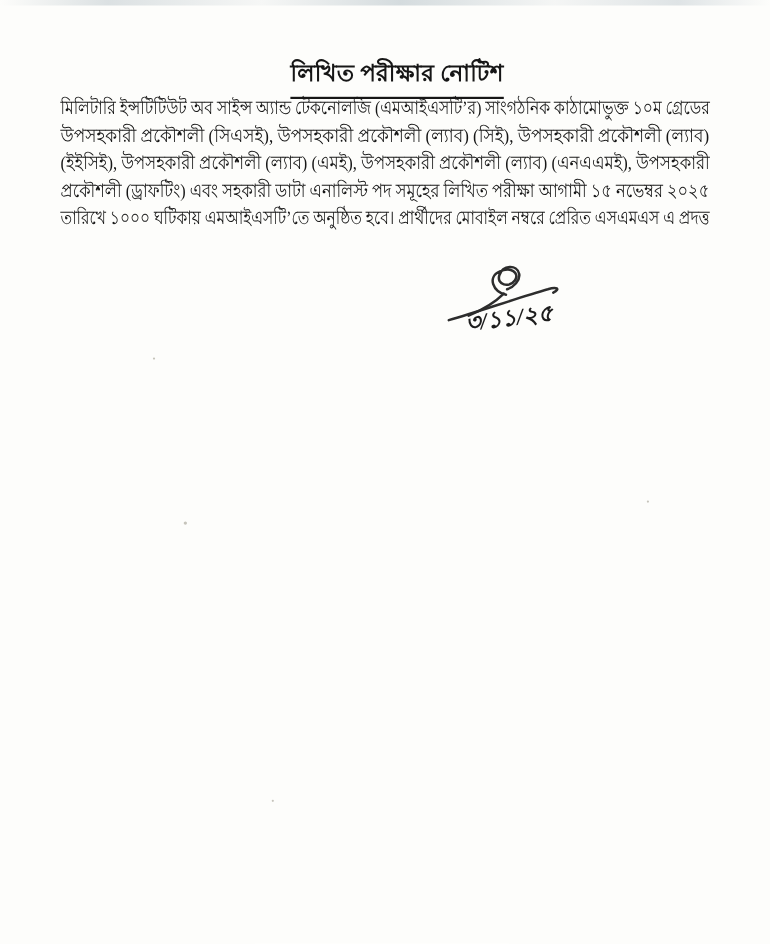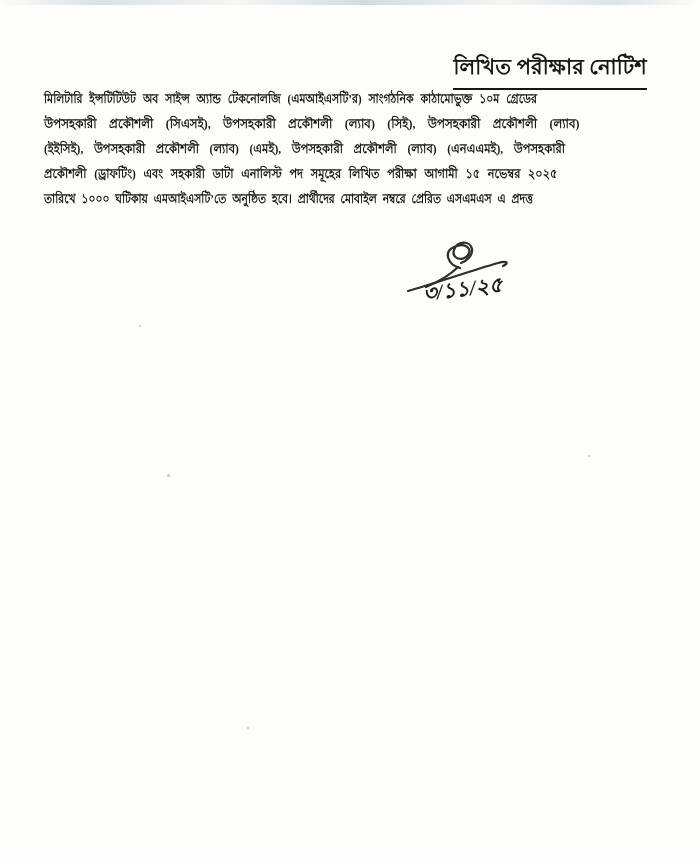--- a/index.html
+++ b/index.html
@@ -27,39 +27,39 @@
       rgba(205,212,216,0.18) 72%,
       rgba(180,192,199,0.42) 88%,
       rgba(190,200,205,0) 100%);
   }
 
   .title-row {
     position: absolute;
     top: 51px;
     left: 57px;
     width: 590px;
-    text-align: right;
+    text-align: center;
   }
   .title-text {
     display: inline-block;
     margin-left: 18px;               
     font-size: 21px;
     font-weight: 700;
     letter-spacing: 0.2px;
     border-bottom: 2px solid #161616;
     padding-bottom: 2px;
   }
 
   .body-block {
     position: absolute;
     top: 86px;
-    left: 44px;
+    left: 55px;
     width: 590px;
-    font-size: 13px;
-    font-weight: 700;
+    font-size: 17px;
+    font-weight: 400;
   }
   .body-line {
     height: 25px;
     line-height: 25px;
     white-space: nowrap;
     text-align: justify;
     text-align-last: justify;
     overflow: visible;
   }
   .body-line.last {

